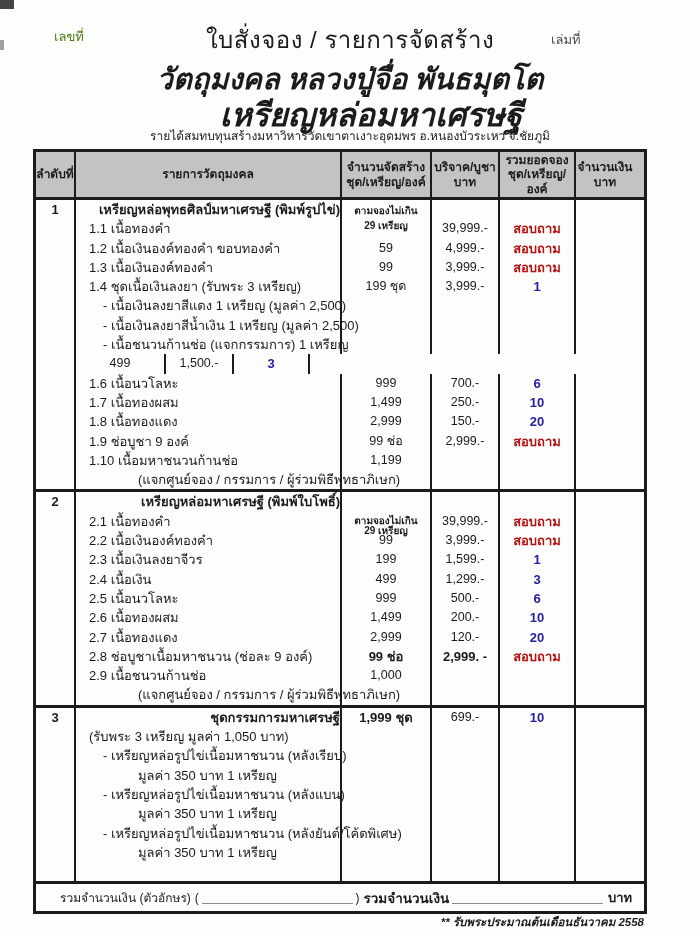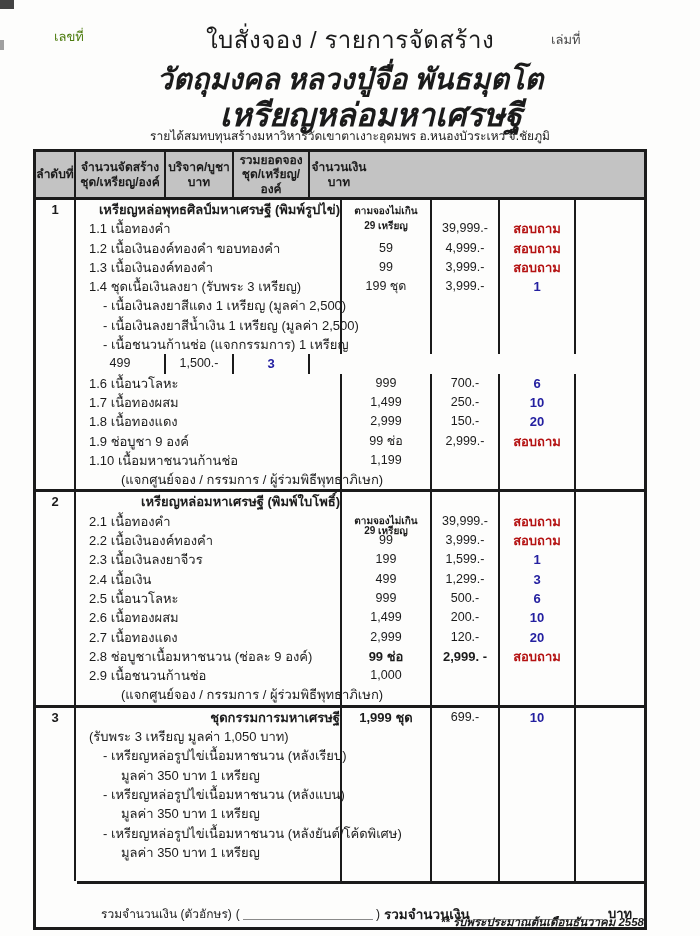--- a/index.html
+++ b/index.html
@@ -36,33 +36,33 @@
   .hcell{display:flex;flex-direction:column;align-items:center;justify-content:center;
          font-size:12px;font-weight:bold;line-height:14.5px;text-align:center;}
 
   .section{border-bottom:3px solid var(--border);}
   .section:last-of-type{border-bottom:none;}
   .srow{display:flex;height:19.3px;}
   .srow .cell{height:19.3px;line-height:19.3px;font-size:13px;white-space:nowrap;}
   .srow .c1{text-align:center;font-weight:bold;}
   .srow .c2{padding-left:13px;}
   .srow .c2.ind1{padding-left:27px;}
-  .srow .c2.ind2{padding-left:45px;}
+  .srow .c2.ind2{padding-left:62px;}
   .srow .c2.bold{font-weight:bold;text-align:right;}
   .srow .c3,.srow .c4{text-align:center;font-size:12.5px;}
   .srow .c3.bold,.srow .c4.bold{font-weight:bold;font-size:13px;}
   .srow .c5{text-align:center;font-weight:bold;}
   .srow .c5.red{color:var(--red);}
   .srow .c5.blue{color:var(--blue);}
 
   .qty-small{font-size:10px;font-weight:bold;line-height:10px;text-align:center;position:relative;top:4px;}
   .qty-small.span2{line-height:15px;top:3px;}
 
   .frow{display:flex;align-items:center;height:27px;border-top:3px solid var(--border);
-        padding:16px 12px 0 24px;font-size:12px;white-space:nowrap;margin-left:41px;}
+        padding:0 12px 0 24px;font-size:12px;white-space:nowrap;}
   .frow .lbl2{font-size:13.5px;font-weight:bold;margin-left:4px;}
   .frow .unit{font-size:13px;font-weight:bold;margin-left:2px;}
   .blankline{flex:1;border-bottom:1.4px solid #8a8a8a;height:11px;margin:0 3px;}
   .blankline.short{max-width:215px;}
 
   .footnote{position:absolute;right:56px;top:913px;font-size:11.5px;font-weight:bold;font-style:italic;}
 </style>
 </head>
 <body>
 
@@ -73,20 +73,23 @@
   <div class="form-title">ใบสั่งจอง / รายการจัดสร้าง</div>
   <div class="big1">วัตถุมงคล หลวงปู่จื่อ พันธมุตโต</div>
   <div class="big2">เหรียญหล่อมหาเศรษฐี</div>
   <div class="subtitle">รายได้สมทบทุนสร้างมหาวิหารวัดเขาตาเงาะอุดมพร อ.หนองบัวระเหว จ.ชัยภูมิ</div>
 
   <div class="ptable">
 
     <div class="hrow">
       <div class="cell c1 hcell">
         <div>ลำดับที่</div>
+      </div>
+      <div class="cell c2 hcell">
+        <div>รายการวัตถุมงคล</div>
       </div>
       <div class="cell c3 hcell">
         <div>จำนวนจัดสร้าง</div>
         <div>ชุด/เหรียญ/องค์</div>
       </div>
       <div class="cell c4 hcell">
         <div>บริจาค/บูชา</div>
         <div>บาท</div>
       </div>
       <div class="cell c5 hcell">

